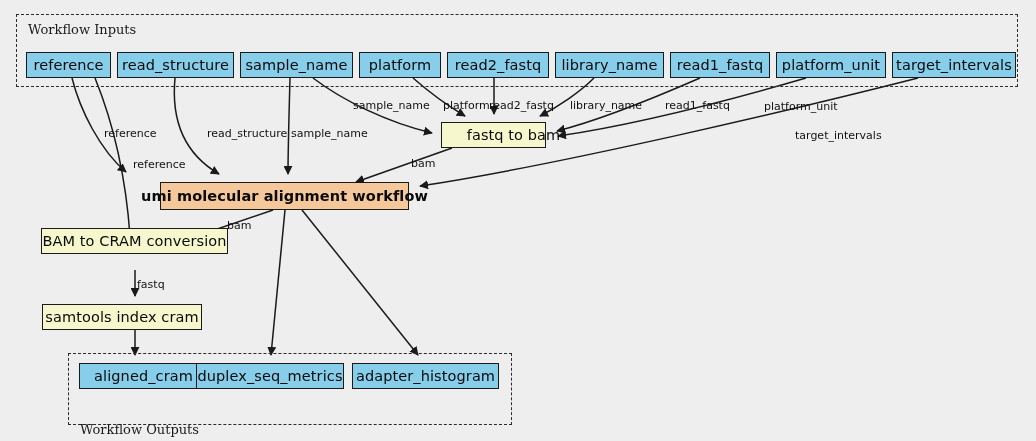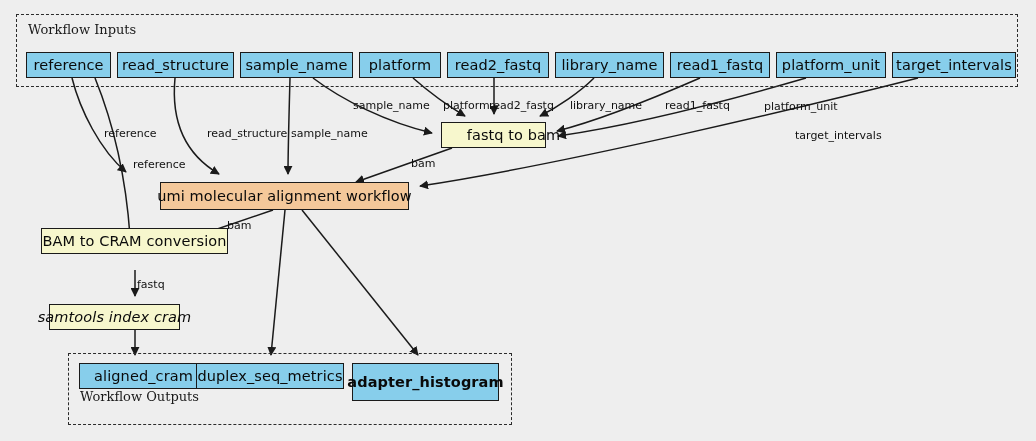--- a/index.html
+++ b/index.html
@@ -43,21 +43,21 @@
     display: flex;
     align-items: center;
     justify-content: center;
     font-size: 14.5px;
     color: #0a0a0a;
     white-space: nowrap;
     letter-spacing: 0.1px;
   }
   .node-io { background: #87ceeb; }
   .node-task { background: #f7f7cd; }
-  .node-wf { background: #f4c89a; }
+  .node-wf { background: #f4c89a; font-weight: bold; }
   .elabel {
     position: absolute;
     font-size: 11px;
     color: #111111;
     white-space: nowrap;
     line-height: 1;
   }
 </style>
 </head>
 <body>
@@ -105,39 +105,39 @@
       <path d="M 285,210 L 271,355"></path>
 
       <path d="M 302,210 L 418,355"></path>
     </g>
   </svg>
 
   <div class="cluster" id="cluster-inputs" style="left: 16px; top: 14px; width: 1002px; height: 73px;"></div>
   <div class="cluster-label" id="cluster-inputs-label" style="left: 28px; top: 22px;">Workflow Inputs</div>
 
   <div class="cluster" id="cluster-outputs" style="left: 68px; top: 353px; width: 444px; height: 72px;"></div>
-  <div class="cluster-label" id="cluster-outputs-label" style="left: 80px; top: 389px; text-align: center;">Workflow Outputs</div>
+  <div class="cluster-label" id="cluster-outputs-label" style="left: 80px; top: 422px; text-align: center;">Workflow Outputs</div>
 
   <div id="nodes-layer">
       <div class="node node-io" style="left: 26px; top: 52px; width: 85px; height: 26px;">reference</div>
       <div class="node node-io" style="left: 117px; top: 52px; width: 117px; height: 26px;">read_structure</div>
       <div class="node node-io" style="left: 240px; top: 52px; width: 113px; height: 26px;">sample_name</div>
       <div class="node node-io" style="left: 359px; top: 52px; width: 82px; height: 26px;">platform</div>
       <div class="node node-io" style="left: 447px; top: 52px; width: 102px; height: 26px;">read2_fastq</div>
       <div class="node node-io" style="left: 555px; top: 52px; width: 109px; height: 26px;">library_name</div>
       <div class="node node-io" style="left: 670px; top: 52px; width: 100px; height: 26px;">read1_fastq</div>
       <div class="node node-io" style="left: 776px; top: 52px; width: 110px; height: 26px;">platform_unit</div>
       <div class="node node-io" style="left: 892px; top: 52px; width: 124px; height: 26px;">target_intervals</div>
       <div class="node node-task" style="left: 441px; top: 122px; width: 105px; height: 26px; padding-left: 40px;">fastq to bam</div>
       <div class="node node-wf" style="left: 160px; top: 182px; width: 249px; height: 28px;">umi molecular alignment workflow</div>
       <div class="node node-task" style="left: 41px; top: 228px; width: 187px; height: 26px;">BAM to CRAM conversion</div>
-      <div class="node node-task" style="left: 49px; top: 304px; width: 131px; height: 26px; font-style: italic;">samtools index cram</div>
+      <div class="node node-task" style="left: 42px; top: 304px; width: 160px; height: 26px;">samtools index cram</div>
       <div class="node node-io" style="left: 79px; top: 363px; width: 129px; height: 26px;">aligned_cram</div>
       <div class="node node-io" style="left: 196px; top: 363px; width: 148px; height: 26px;">duplex_seq_metrics</div>
-      <div class="node node-io" style="left: 352px; top: 363px; width: 147px; height: 38px; font-weight: bold;">adapter_histogram</div>
+      <div class="node node-io" style="left: 352px; top: 363px; width: 147px; height: 26px;">adapter_histogram</div>
     </div>
   <div id="labels-layer">
       <div class="elabel" style="left: 104px; top: 128px;">reference</div>
       <div class="elabel" style="left: 133px; top: 159px;">reference</div>
       <div class="elabel" style="left: 207px; top: 128px;">read_structure</div>
       <div class="elabel" style="left: 291px; top: 128px;">sample_name</div>
       <div class="elabel" style="left: 353px; top: 100px;">sample_name</div>
       <div class="elabel" style="left: 443px; top: 100px;">platform</div>
       <div class="elabel" style="left: 489px; top: 100px;">read2_fastq</div>
       <div class="elabel" style="left: 570px; top: 100px;">library_name</div>

